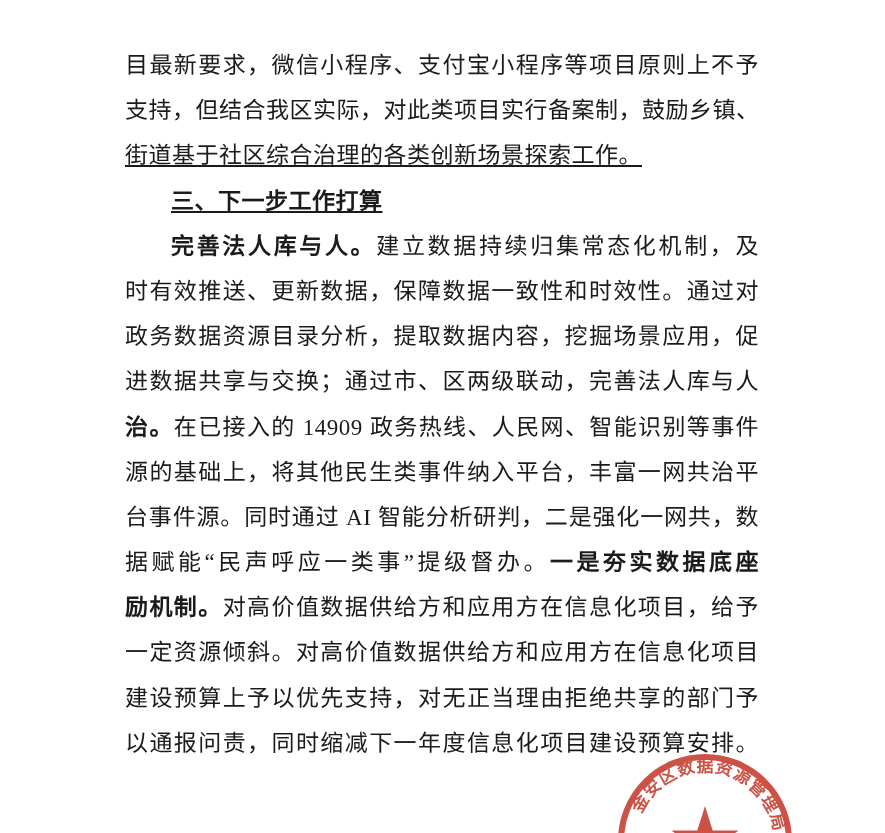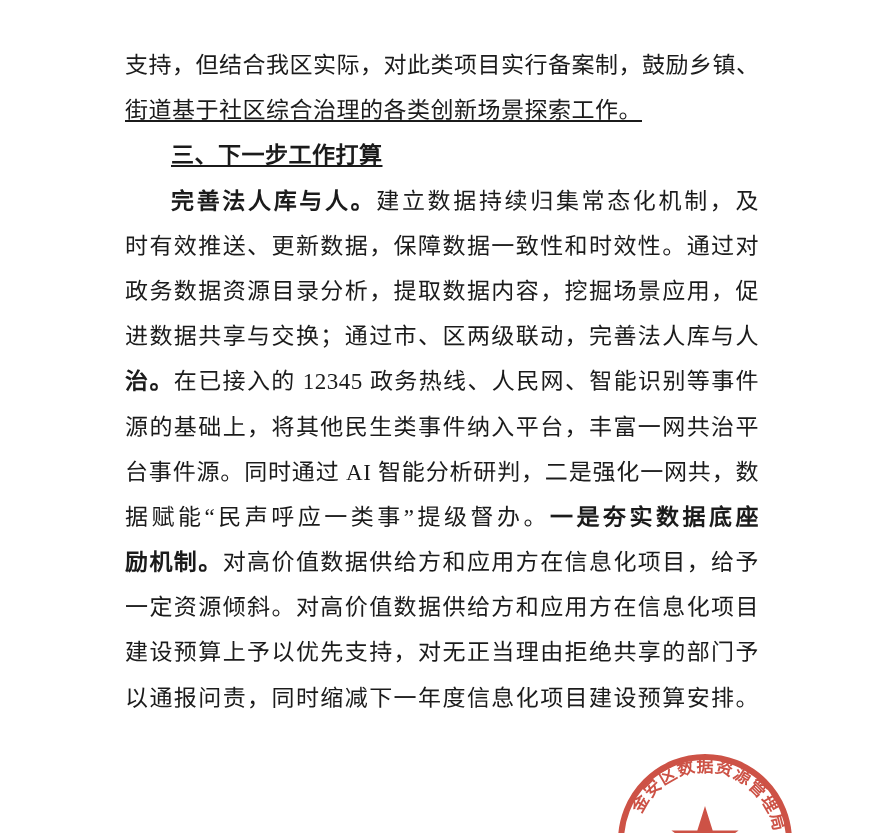--- a/index.html
+++ b/index.html
@@ -78,37 +78,38 @@
     color: #c63a2c;
     font-family: "Liberation Serif", "DejaVu Serif", serif;
   }
 </style>
 </head>
 <body>
 
 <div class="page">
   <div class="doc">
 
+    <div class="line"><span>目最新要求，微信小程序、支付宝小程序等项目原则上不予</span></div>
 
     <div class="line"><span>支持，但结合我区实际，对此类项目实行备案制，鼓励乡镇、</span></div>
 
     <div class="line nolast"><span>街道基于社区综合治理的各类创新场景探索工作。</span></div>
 
     <div class="line nolast indent"><span class="heading-seg">三、下一步工作打算</span></div>
 
     <div class="line indent"><span class="seg-bold">完善法人库与人。</span><span>建立数据持续归集常态化机制，及</span></div>
 
     <div class="line"><span>时有效推送、更新数据，保障数据一致性和时效性。通过对</span></div>
 
     <div class="line"><span>政务数据资源目录分析，提取数据内容，挖掘场景应用，促</span></div>
 
     <div class="line"><span>进数据共享与交换；通过市、区两级联动，完善法人库与人</span></div>
 
 
-    <div class="line"><span class="seg-bold">治。</span><span>在已接入的 12345 政务热线、人民网、智能识别等事件</span></div>
+    <div class="line"><span class="seg-bold">治。</span><span>在已接入的 14909 政务热线、人民网、智能识别等事件</span></div>
 
     <div class="line"><span>源的基础上，将其他民生类事件纳入平台，丰富一网共治平</span></div>
 
     <div class="line"><span>台事件源。同时通过 AI 智能分析研判，二是强化一网共，数</span></div>
 
     <div class="line"><span>据赋能“民声呼应一类事”提级督办。</span><span class="seg-bold">一是夯实数据底座</span></div>
 
     <div class="line"><span class="seg-bold">励机制。</span><span>对高价值数据供给方和应用方在信息化项目，给予</span></div>
 
     <div class="line"><span>一定资源倾斜。对高价值数据供给方和应用方在信息化项目</span></div>

